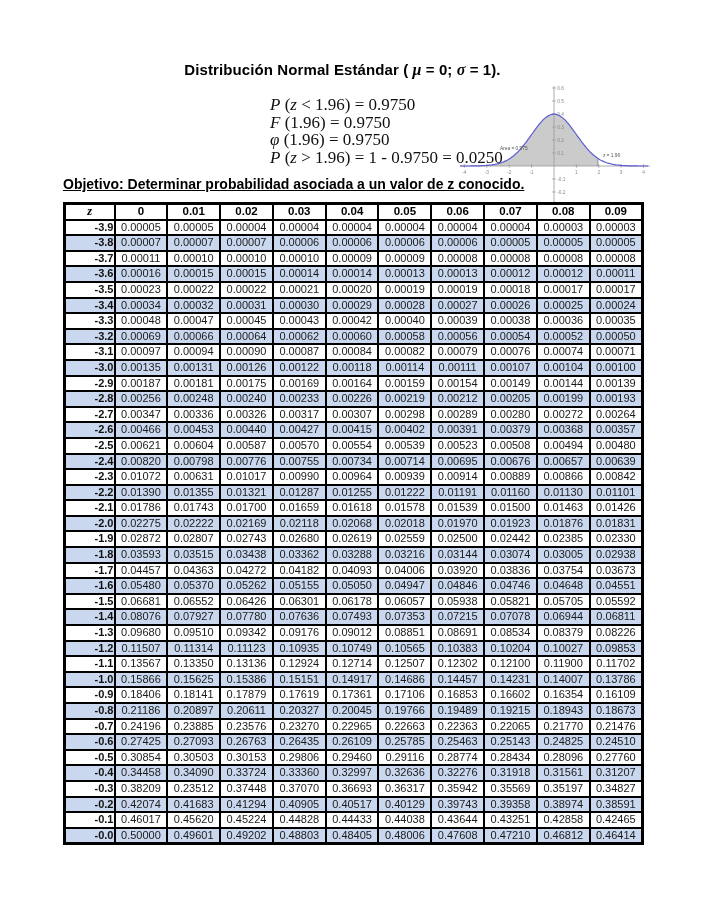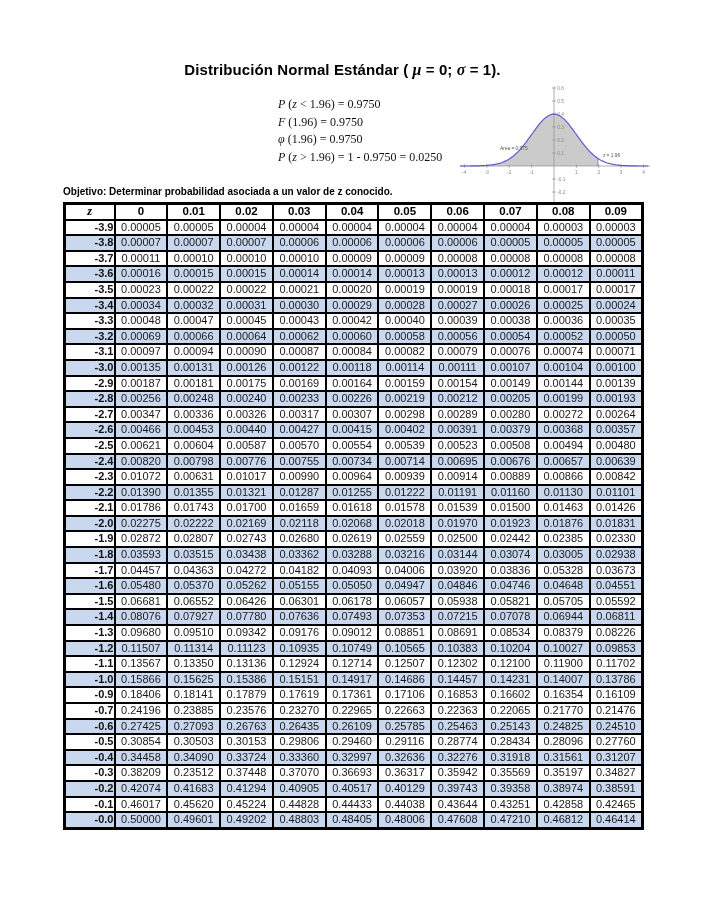--- a/index.html
+++ b/index.html
@@ -8,28 +8,28 @@
     font-family:"Liberation Sans", sans-serif;color:#000;
     -webkit-font-smoothing:antialiased;
   }
   .root{position:absolute;inset:0;}
   .title{
     position:absolute;top:61px;left:0;right:16px;text-align:center;
     font-size:15px;font-weight:bold;letter-spacing:0.1px;
   }
   .title .it{font-style:italic;font-family:"Liberation Serif",serif;font-size:16px;}
   .formulas{
-    position:absolute;left:278px;top:96px;
-    font-family:"Liberation Serif", serif;font-size:12px;line-height:17.5px;
+    position:absolute;left:270px;top:96px;
+    font-family:"Liberation Serif", serif;font-size:17px;line-height:17.5px;
     color:#111;
   }
   .formulas .it{font-style:italic;}
   .graph{position:absolute;left:458px;top:86px;width:240px;height:136px;}
   .objective{
-    position:absolute;left:63px;top:186px;font-size:10px;font-weight:bold;color:#000;
+    position:absolute;left:63px;top:176px;font-size:14px;font-weight:bold;color:#000;text-decoration:underline;
   }
   table.ztable{
     position:absolute;left:63px;top:202px;width:578px;
     border-collapse:collapse;table-layout:fixed;
     border:3px solid #000;
   }
   table.ztable th, table.ztable td{
     border:2px solid #000;padding:0;height:13.6px;line-height:13.6px;
     text-align:center;vertical-align:middle;overflow:hidden;white-space:nowrap;
   }
@@ -416,21 +416,21 @@
         <tr>
           <td class="zcol">-1.7</td>
           <td>0.04457</td>
           <td>0.04363</td>
           <td>0.04272</td>
           <td>0.04182</td>
           <td>0.04093</td>
           <td>0.04006</td>
           <td>0.03920</td>
           <td>0.03836</td>
-          <td>0.05328</td>
+          <td>0.03754</td>
           <td>0.03673</td>
         </tr>
         <tr class="shaded">
           <td class="zcol">-1.6</td>
           <td>0.05480</td>
           <td>0.05370</td>
           <td>0.05262</td>
           <td>0.05155</td>
           <td>0.05050</td>
           <td>0.04947</td>
@@ -523,20 +523,33 @@
           <td>0.18141</td>
           <td>0.17879</td>
           <td>0.17619</td>
           <td>0.17361</td>
           <td>0.17106</td>
           <td>0.16853</td>
           <td>0.16602</td>
           <td>0.16354</td>
           <td>0.16109</td>
         </tr>
+        <tr class="shaded">
+          <td class="zcol">-0.8</td>
+          <td>0.21186</td>
+          <td>0.20897</td>
+          <td>0.20611</td>
+          <td>0.20327</td>
+          <td>0.20045</td>
+          <td>0.19766</td>
+          <td>0.19489</td>
+          <td>0.19215</td>
+          <td>0.18943</td>
+          <td>0.18673</td>
+        </tr>
         <tr>
           <td class="zcol">-0.7</td>
           <td>0.24196</td>
           <td>0.23885</td>
           <td>0.23576</td>
           <td>0.23270</td>
           <td>0.22965</td>
           <td>0.22663</td>
           <td>0.22363</td>
           <td>0.22065</td>

